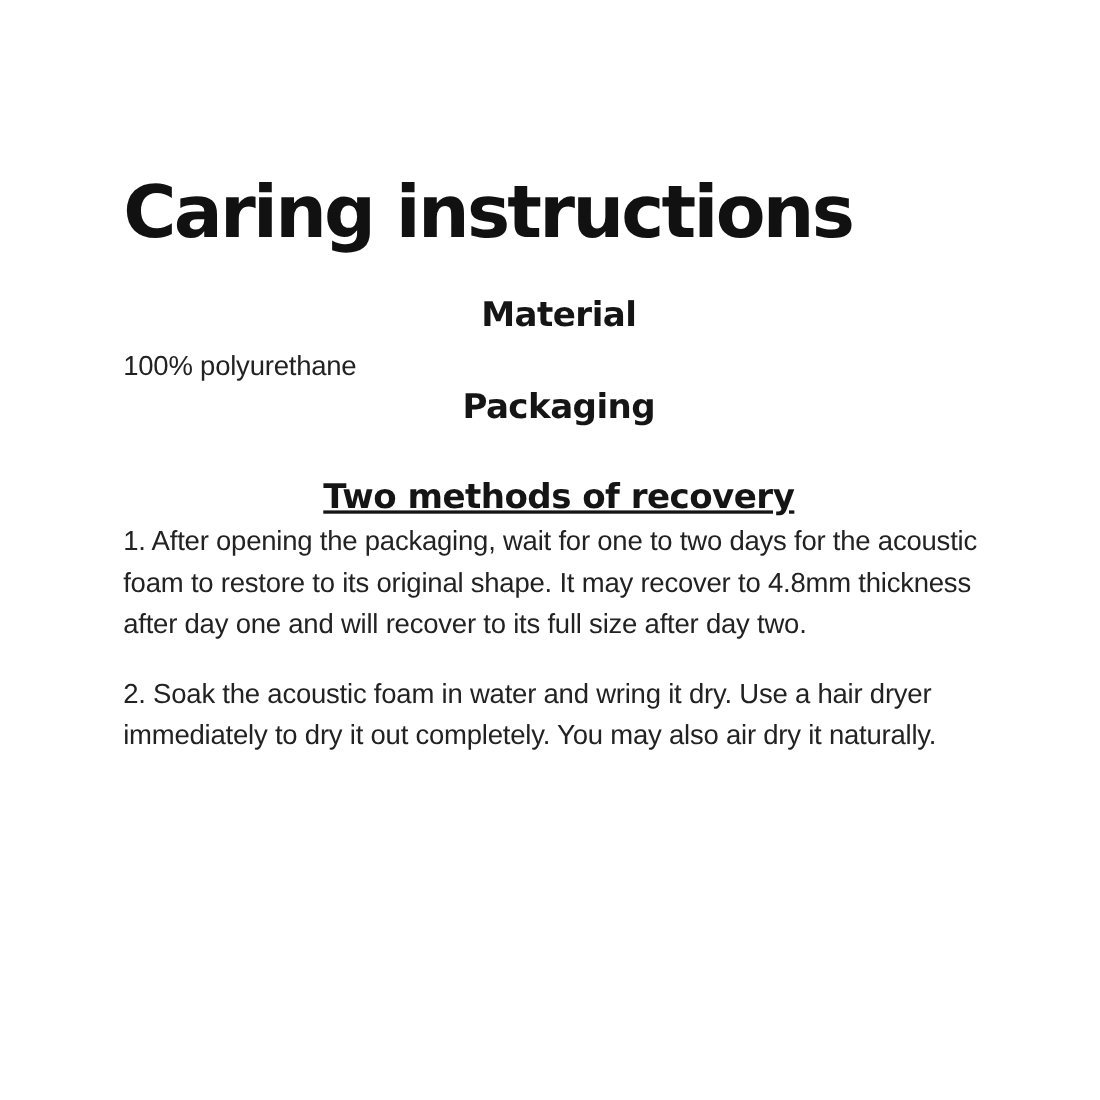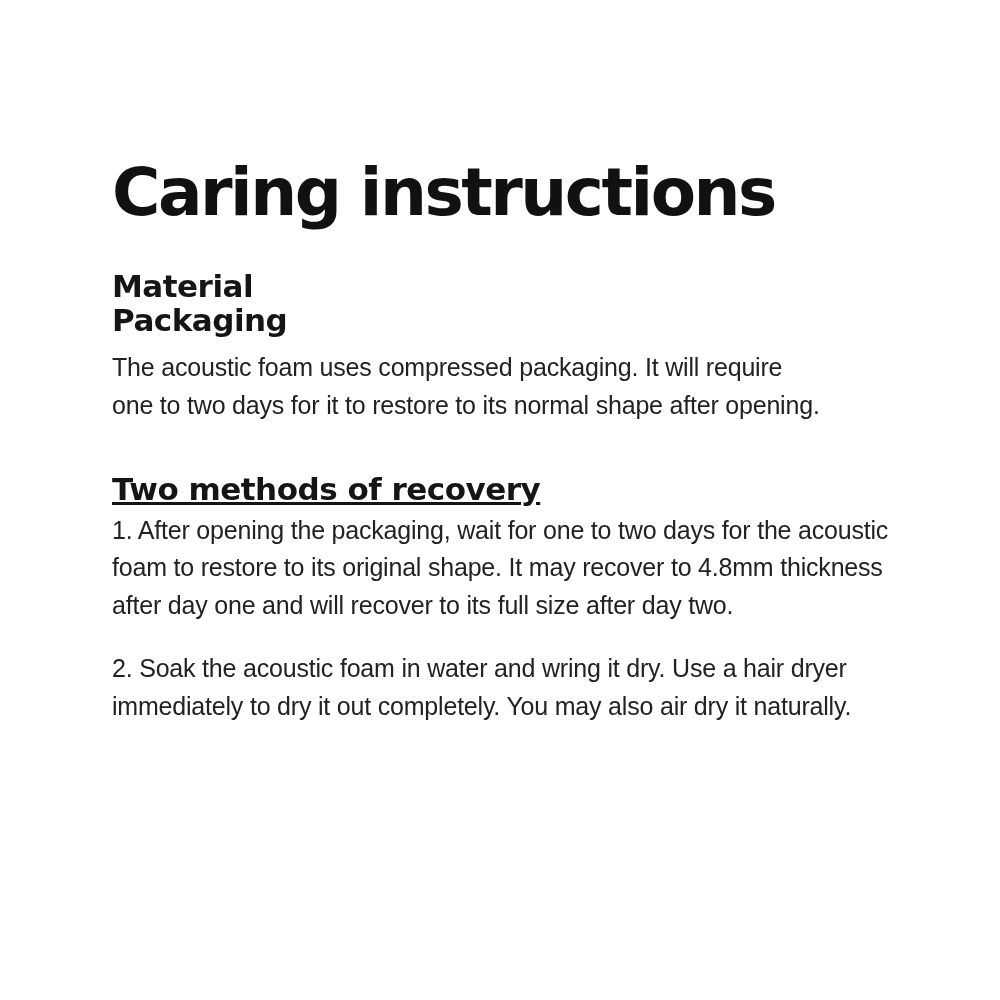--- a/index.html
+++ b/index.html
@@ -27,20 +27,21 @@
     line-height: 1.05;
   }
   .section { margin-top: 0; }
   .section-heading {
     font-family: "DejaVu Sans", "Liberation Sans", sans-serif;
     font-size: 31px;
     font-weight: 700;
     letter-spacing: -0.5px;
     color: #151515;
     line-height: 1.1;
+    text-align: center;
   }
   .section-heading.material   { margin-top: 42px; }
   .section-heading.packaging  { }
   .section-heading.recovery   { margin-top: 48px; text-decoration: underline; }
   .body-text {
     font-size: 25px;
     font-weight: 400;
     color: #222222;
     line-height: 1.5;
     white-space: pre-line;
@@ -52,26 +53,25 @@
 </style>
 </head>
 <body>
 
 <div class="page">
 
   <h1 class="title">Caring instructions</h1>
 
   <section class="section">
     <h2 class="section-heading material">Material</h2>
+    <p class="body-text single">100% polyurethane</p>
   </section>
 
   <section class="section">
     <h2 class="section-heading packaging">Packaging</h2>
-    <p class="body-text single">The acoustic foam uses compressed packaging. It will require
-one to two days for it to restore to its normal shape after opening.</p>
   </section>
 
   <section class="section">
     <h2 class="section-heading recovery">Two methods of recovery</h2>
     <p class="body-text para">1. After opening the packaging, wait for one to two days for the acoustic
 foam to restore to its original shape. It may recover to 4.8mm thickness
 after day one and will recover to its full size after day two.</p>
     <p class="body-text para">2. Soak the acoustic foam in water and wring it dry. Use a hair dryer
 immediately to dry it out completely. You may also air dry it naturally.</p>
   </section>

